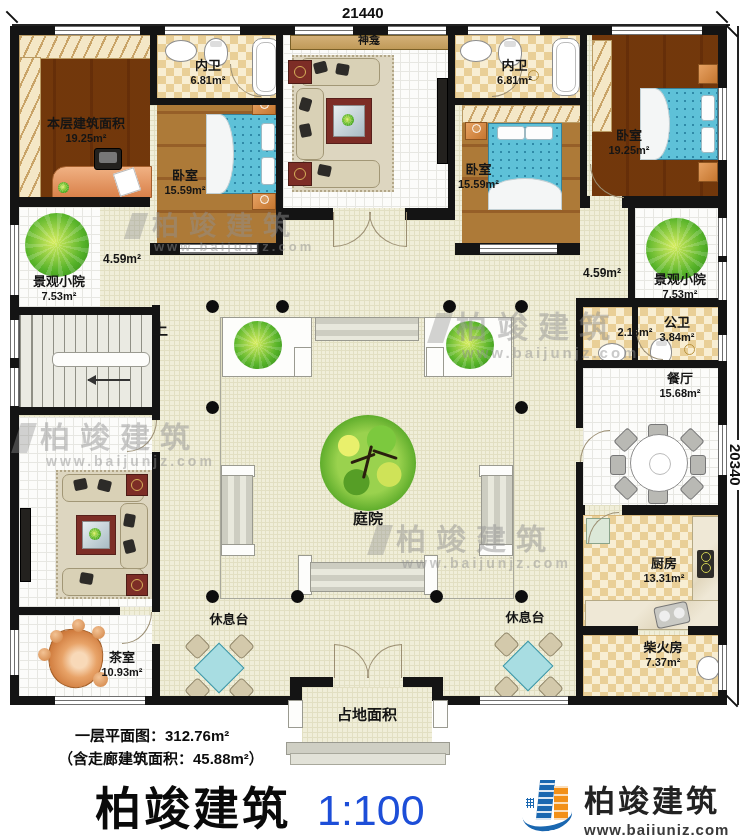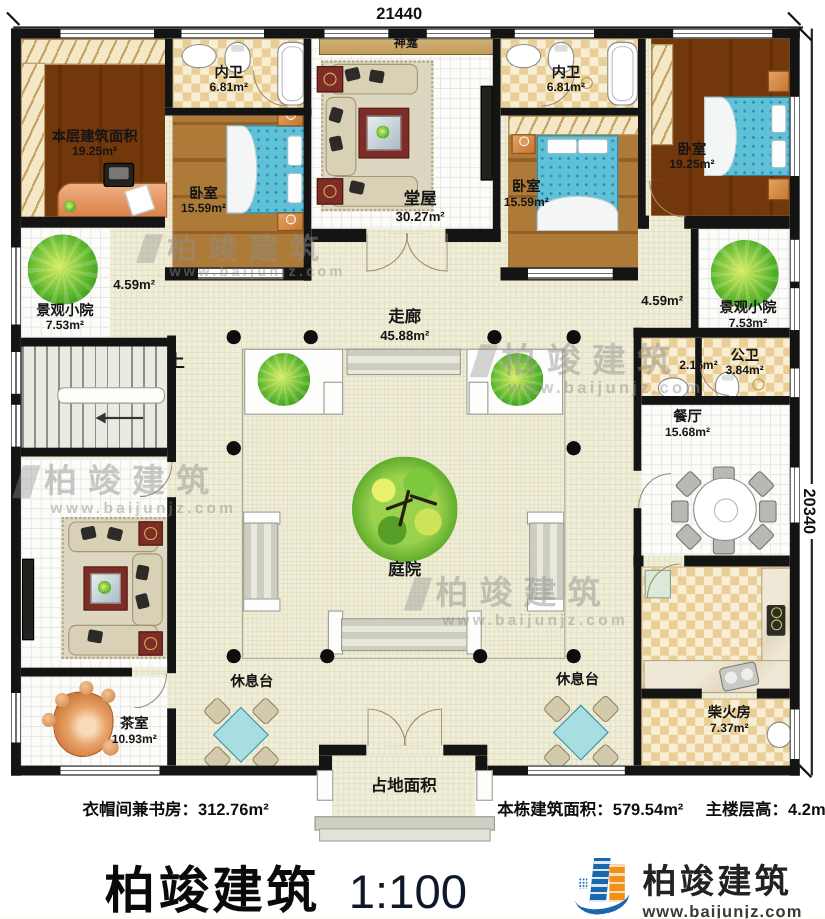--- a/index.html
+++ b/index.html
@@ -66,21 +66,21 @@
     margin-right:8px;vertical-align:middle}
   .wm .big{letter-spacing:10px;vertical-align:middle}
   .wm .url{letter-spacing:3px}
   
   .dimline{background:#222}
   .dimtext{position:absolute;font-weight:bold;font-size:15px;color:#111;background:#fff;padding:0 4px}
   .tick{position:absolute;width:16px;height:2px;background:#111;transform:rotate(45deg)}
   
   .stat{position:absolute;font-weight:bold;font-size:15px;color:#0d0d0d;white-space:nowrap}
   .title-cn{font-size:46px;font-weight:bold;letter-spacing:3px;color:#0a0a0a}
-  .title-scale{font-size:43px;font-weight:400;margin-left:26px;color:#0f172a}
+  .title-scale{font-size:43px;font-weight:400;margin-left:26px;color:#1d4ed8}
   .brandname{font-size:31px;font-weight:bold;letter-spacing:3px;color:#222}
   .brandurl{font-size:15px;font-weight:bold;letter-spacing:1px;color:#3a3a3a}
 </style>
 </head>
 <body>
 
 <div class="canvas">
 
   <div class="abs dimline" style="left:12px;top:24px;width:718px;height:1.5px"></div>
   <div class="tick" style="left:4px;top:16px"></div>
@@ -413,24 +413,20 @@
     <div class="nm">内卫</div>
       <div class="ar">6.81m²</div>
   </div>
   <div class="rl sm" style="left:135px;top:168px;width:100px">
     <div class="nm">卧室</div>
       <div class="ar">15.59m²</div>
   </div>
   <div class="rl" style="left:330px;top:34px;width:78px">
     <div class="nm" style="font-size:11px">神龛</div>
   </div>
-  <div class="rl" style="left:340px;top:172px;width:84px">
-    <div class="nm">堂屋</div>
-      <div class="ar">30.27m²</div>
-  </div>
   <div class="rl sm" style="left:472px;top:58px;width:85px">
     <div class="nm">内卫</div>
       <div class="ar">6.81m²</div>
   </div>
   <div class="rl sm" style="left:436px;top:162px;width:85px">
     <div class="nm">卧室</div>
       <div class="ar">15.59m²</div>
   </div>
   <div class="rl sm" style="left:583px;top:128px;width:92px">
     <div class="nm">卧室</div>
@@ -443,64 +439,61 @@
   <div class="rl sm" style="left:638px;top:272px;width:84px">
     <div class="nm">景观小院</div>
       <div class="ar">7.53m²</div>
   </div>
   <div class="rl sm" style="left:94px;top:252px;width:56px">
     <div class="ar" style="font-size:12px">4.59m²</div>
   </div>
   <div class="rl sm" style="left:574px;top:266px;width:56px">
     <div class="ar" style="font-size:12px">4.59m²</div>
   </div>
-  <div class="rl" style="left:328px;top:280px;width:80px">
-    <div class="nm">走廊</div>
-      <div class="ar">45.88m²</div>
-  </div>
   <div class="rl" style="left:148px;top:320px;width:24px">
     <div class="nm" style="font-size:16px">上</div>
   </div>
   <div class="rl sm" style="left:608px;top:326px;width:54px">
     <div class="ar" style="font-size:11px">2.15m²</div>
   </div>
   <div class="rl sm" style="left:642px;top:315px;width:70px">
     <div class="nm">公卫</div>
       <div class="ar">3.84m²</div>
   </div>
-  <div class="rl sm" style="left:581px;top:371px;width:88px">
+  <div class="rl sm" style="left:636px;top:371px;width:88px">
     <div class="nm">餐厅</div>
       <div class="ar">15.68m²</div>
   </div>
   <div class="rl" style="left:330px;top:510px;width:76px">
     <div class="nm">庭院</div>
+  </div>
+  <div class="rl sm" style="left:620px;top:556px;width:88px">
+    <div class="nm">厨房</div>
+      <div class="ar">13.31m²</div>
   </div>
   <div class="rl sm" style="left:80px;top:650px;width:84px">
     <div class="nm">茶室</div>
       <div class="ar">10.93m²</div>
   </div>
   <div class="rl sm" style="left:186px;top:612px;width:86px">
     <div class="nm">休息台</div>
   </div>
   <div class="rl sm" style="left:482px;top:610px;width:86px">
     <div class="nm">休息台</div>
   </div>
   <div class="rl sm" style="left:618px;top:640px;width:90px">
     <div class="nm">柴火房</div>
       <div class="ar">7.37m²</div>
   </div>
   <div class="rl" style="left:322px;top:706px;width:90px">
     <div class="nm">占地面积</div>
   </div>
 
-  <div class="stat" style="left:75px;top:724px">衣帽间兼书房：312.76m²</div>
-  <div class="stat" style="left:452px;top:724px">
-    <span>本栋建筑面积：579.54m²</span>
-    <span style="margin-left:16px">主楼层高：4.2m</span>
-  </div>
+  <div class="stat" style="left:75px;top:724px">一层平面图：312.76m²</div>
+  <div class="stat" style="left:58px;top:747px">（含走廊建筑面积：45.88m²）</div>
 
   <div class="abs" style="left:95px;top:772px;width:420px">
     <span class="title-cn">柏竣建筑</span><span class="title-scale">1:100</span>
     
     
   </div>
 
   <div class="abs" style="left:524px;top:776px;width:222px;height:56px">
     <div style="position:absolute;left:0;top:2px;width:54px;height:52px">
       <div style="position:absolute;left:14px;top:2px;width:15px;height:40px;background:#1a67b0;transform:skewX(-6deg);

